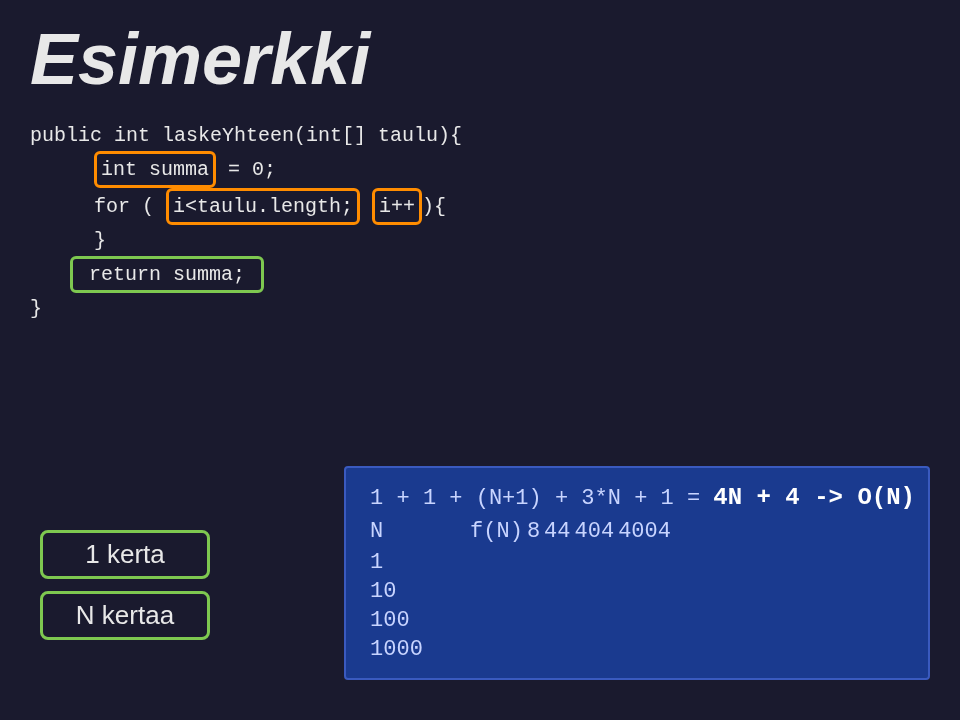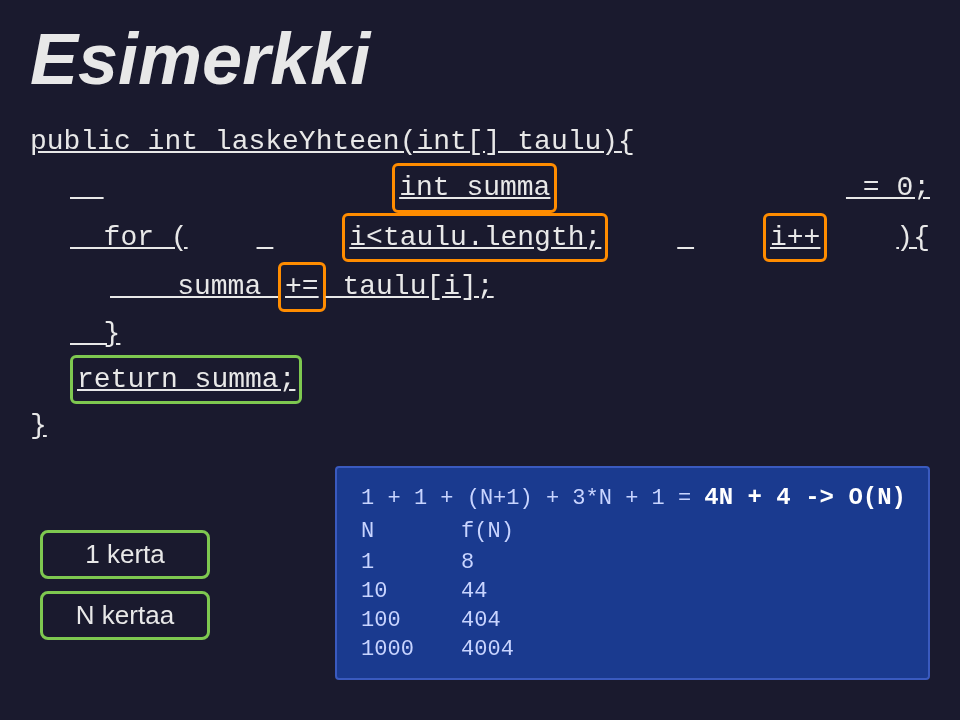--- a/index.html
+++ b/index.html
@@ -17,46 +17,45 @@
       font-size: 72px;
       font-weight: 900;
       color: #e8e8e8;
       padding: 18px 30px 10px 30px;
       font-family: Arial, sans-serif;
       font-style: italic;
     }
 
     .code-area {
       padding: 10px 30px;
-      font-size: 28px;
+      font-size: 20px;
       color: #e8e8e8;
       line-height: 1.55;
-      text-decoration: underline;
     }
 
     .code-line {
       display: flex;
       align-items: center;
       white-space: pre;
     }
 
-    .indent1 { padding-left: 40px; justify-content: space-between; }
+    .indent1 { padding-left: 40px; }
     .indent2 { padding-left: 80px; }
 
     
     .box-orange {
       border: 3px solid #ff8c00;
       border-radius: 6px;
       padding: 0 4px;
       display: inline-block;
     }
     .box-green {
       border: 3px solid #7ec850;
       border-radius: 6px;
-      padding: 0 4px;
+      padding: 0 16px;
       display: inline-block;
     }
 
     
     .label-container {
       position: absolute;
       bottom: 80px;
       left: 40px;
       display: flex;
       flex-direction: column;
@@ -76,21 +75,21 @@
     }
 
     
     .blue-table {
       position: absolute;
       right: 30px;
       bottom: 40px;
       background: #1a3a8f;
       border: 2px solid #3a5abf;
       border-radius: 4px;
-      padding: 16px 22px 16px 24px;
+      padding: 16px 13px 16px 24px;
       font-size: 22px;
       color: #d0d8ff;
       font-family: 'Courier New', Courier, monospace;
       min-width: 420px;
     }
 
     .table-formula {
       font-size: 22px;
       color: #c8d4ff;
       margin-bottom: 8px;
@@ -112,21 +111,21 @@
     .col-n {
       min-width: 100px;
       display: flex;
       flex-direction: column;
       gap: 4px;
     }
 
     .col-fn {
       min-width: 120px;
       display: flex;
-      flex-direction: column;
+      flex-direction: row;
       gap: 4px;
     }
 
     .col-header {
       font-size: 22px;
       color: #c8d4ff;
       margin-bottom: 2px;
     }
 
     .col-val {
@@ -146,23 +145,20 @@
   </div>
 
   <div class="code-line indent1">
     <span>  </span><span class="box-orange">int summa</span><span> = 0;</span>
   </div>
 
   <div class="code-line indent1">
     <span>  for (</span><span> </span><span class="box-orange">i&lt;taulu.length;</span><span> </span><span class="box-orange">i++</span><span>){</span>
   </div>
 
-  <div class="code-line indent2">
-    <span>    summa </span><span class="box-orange">+=</span><span> taulu[i];</span>
-  </div>
 
   <div class="code-line indent1">
     <span>  }</span>
   </div>
 
   <div class="code-line indent1">
     <span class="box-green">return summa;</span>
   </div>
 
   <div class="code-line">

